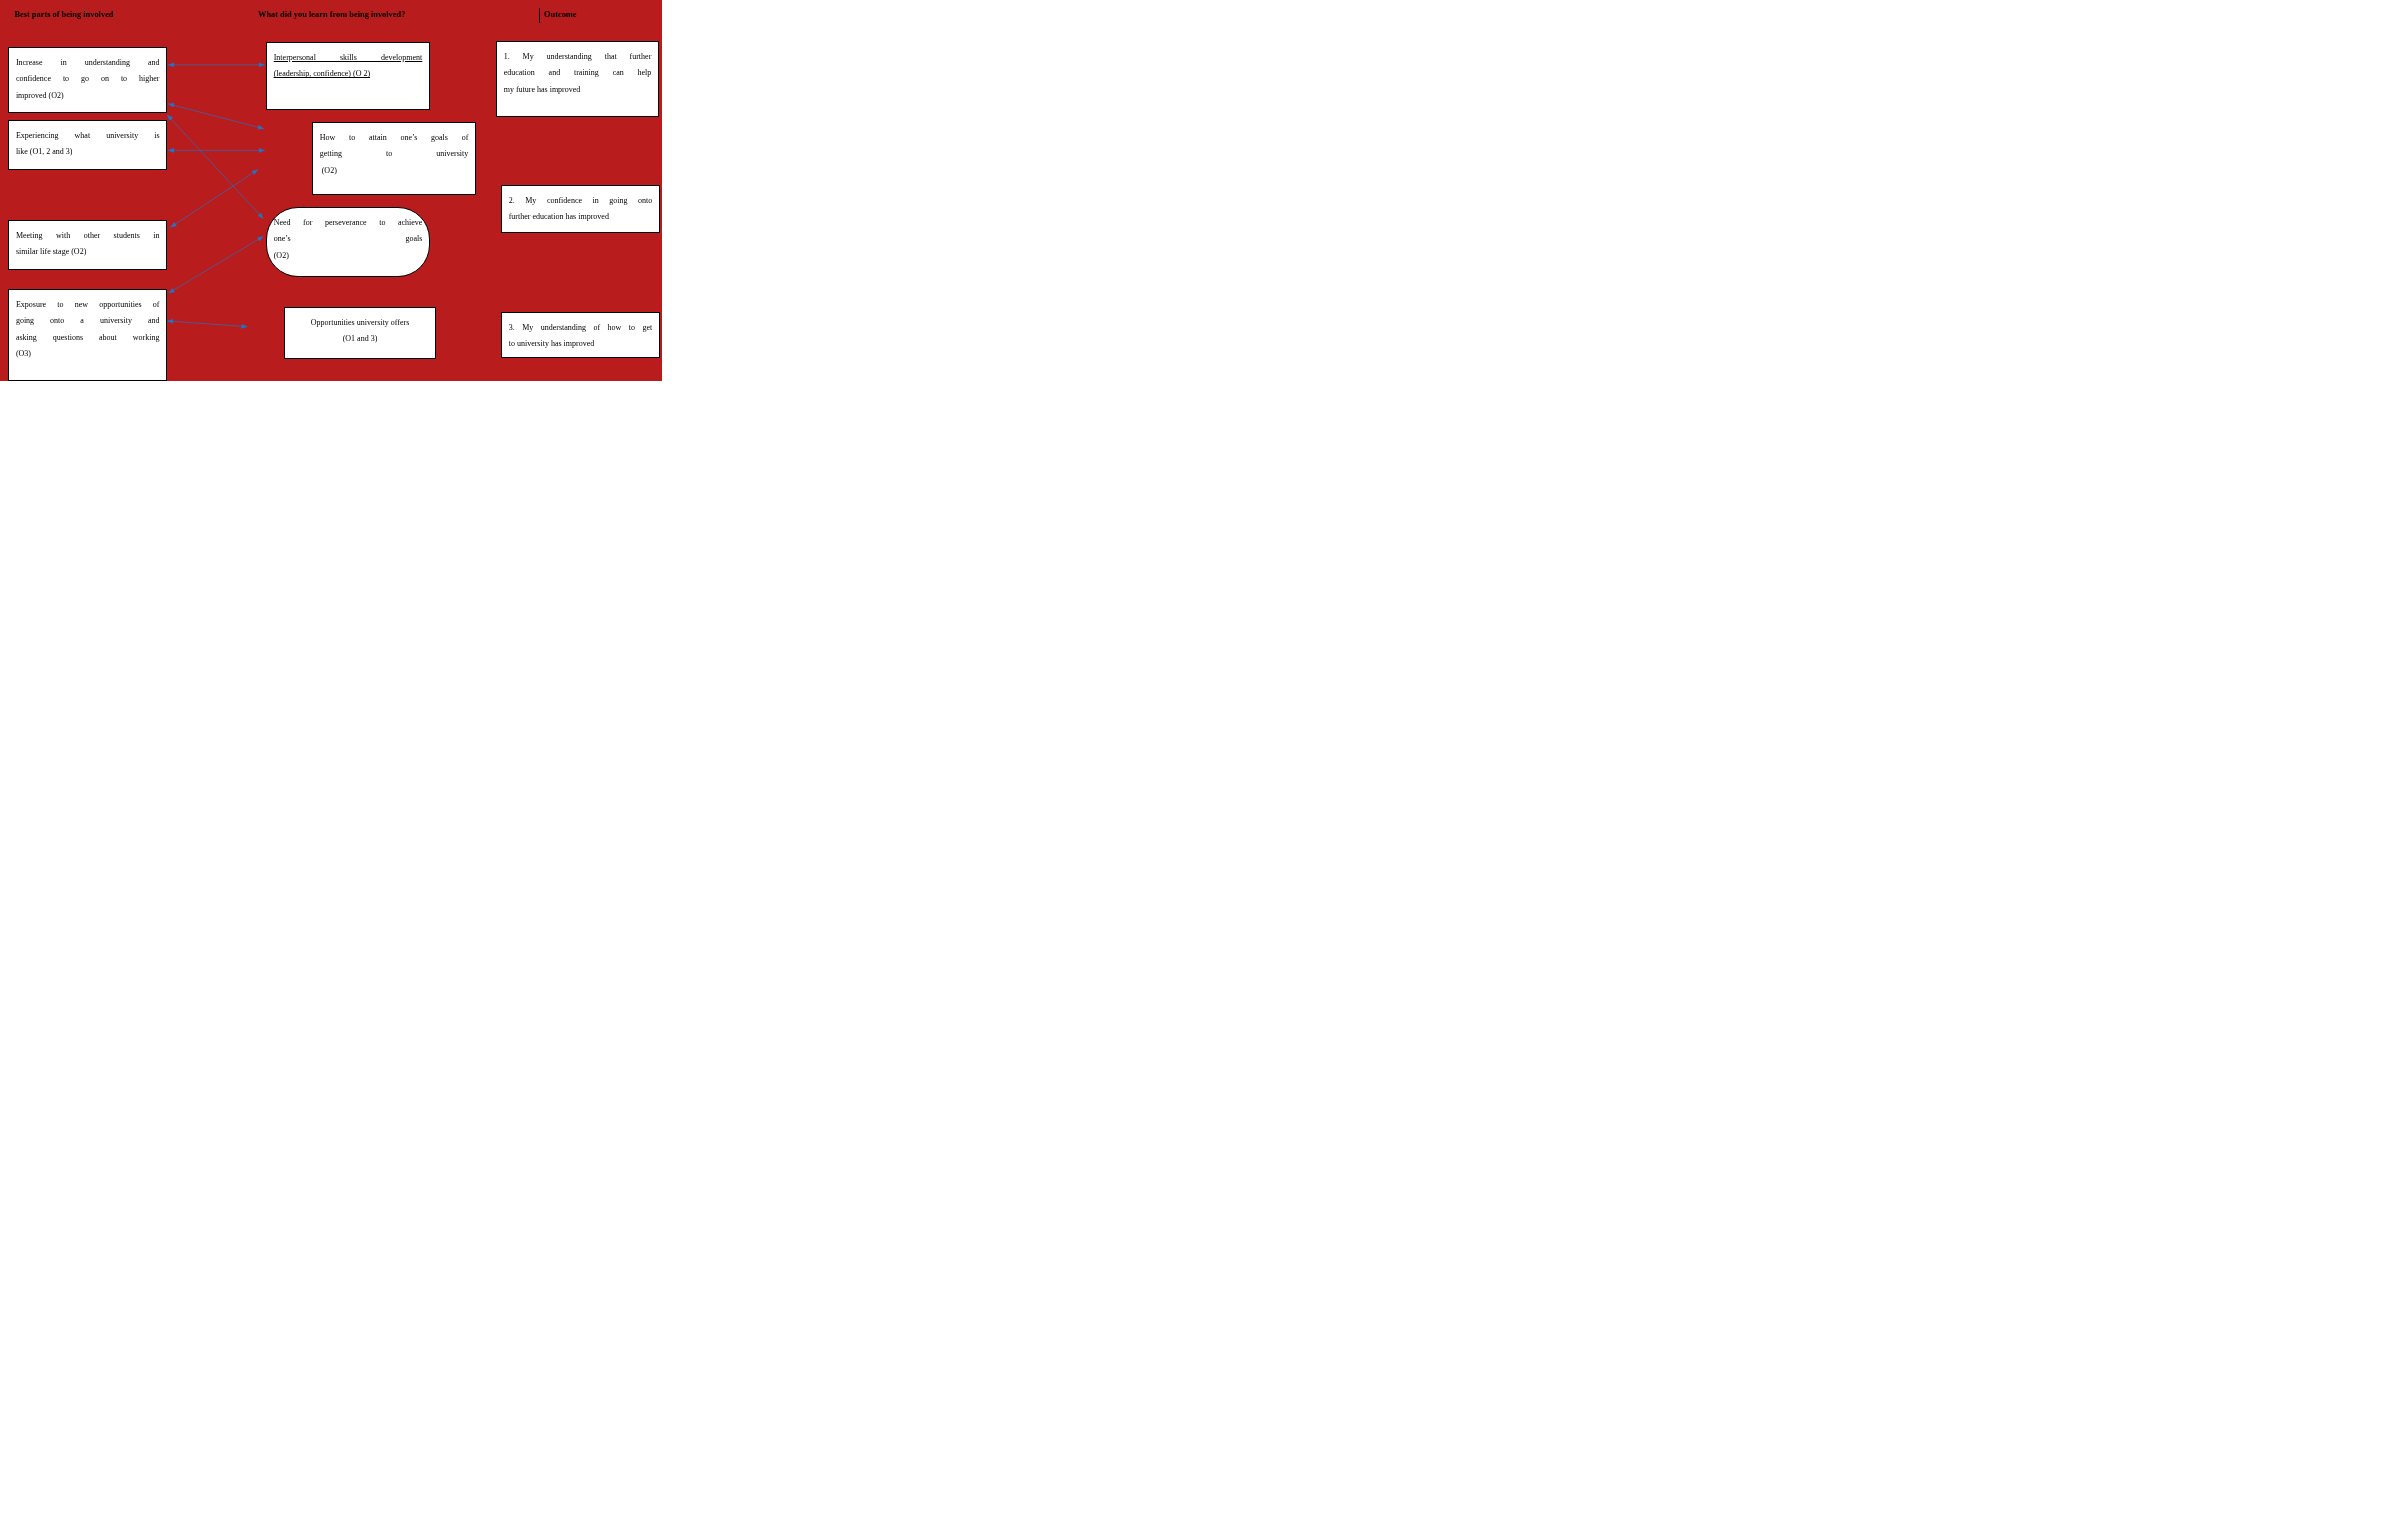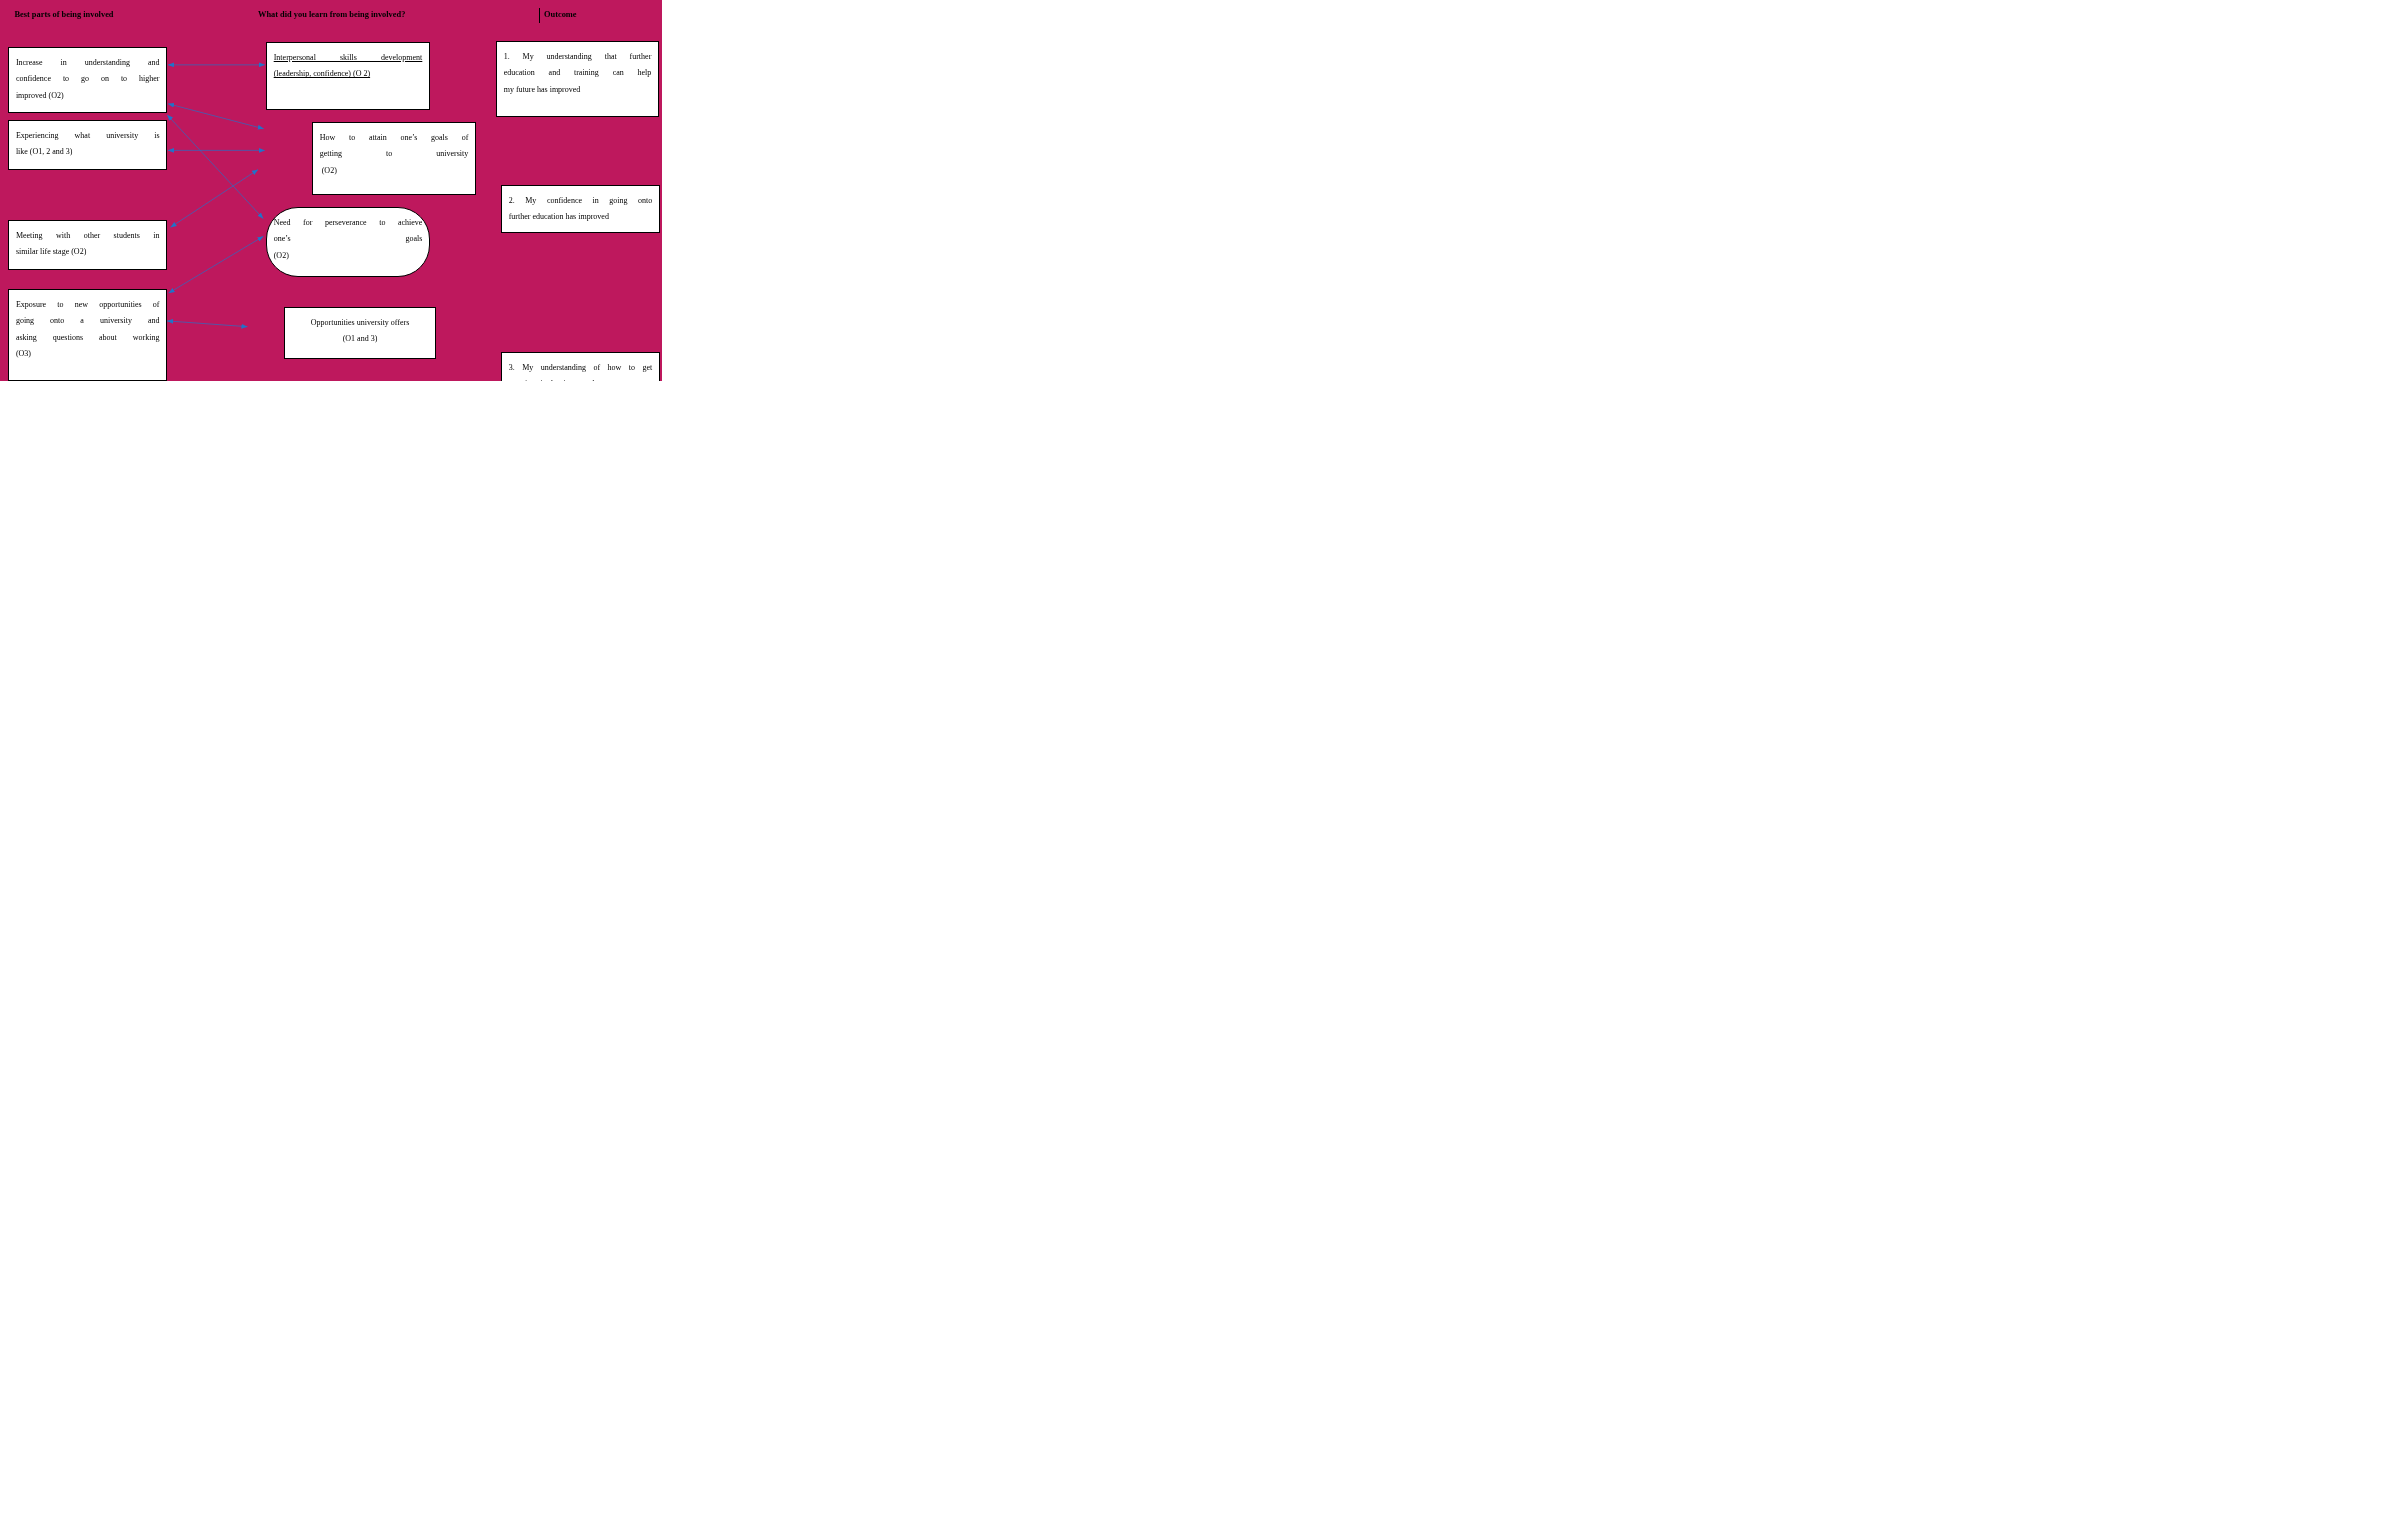--- a/index.html
+++ b/index.html
@@ -1,20 +1,20 @@
 <!DOCTYPE html>
 <html style="font-size:7.7px"><head>
 <meta charset="utf-8">
 <style>
   html, body { margin: 0; padding: 0; background: #ffffff; }
   .canvas {
     position: relative;
     width: 662px;
     height: 381px;
-    background: #be185d;
+    background: #b91c1c;
     font-family: "Liberation Serif", serif;
     color: #000;
     overflow: hidden;
   }
   .col-header {
     position: absolute;
     font-size: 8.4px;
     font-weight: bold;
     white-space: nowrap;
   }
@@ -47,21 +47,21 @@
   #box-best-3 { left: 8.2px; top: 220px; width: 159px; height: 50px; }
   #box-best-4 { left: 8.2px; top: 289px; width: 159px; height: 92px; }
   
   #box-learn-1 { left: 266px; top: 42px;  width: 164px; height: 68px; text-decoration: underline; }
   #box-learn-2 { left: 266px; top: 122px; width: 164px; height: 73px; margin-left: 46px; }
   #box-learn-3 { left: 266px; top: 207px; width: 164px; height: 70px; border-radius: 32px; }
   #box-learn-4 { left: 284px; top: 307px; width: 152px; height: 52px; text-align: center; }
   
   #box-outcome-1 { left: 496px; top: 41px;  width: 163px; height: 76px; }
   #box-outcome-2 { left: 501px; top: 185px; width: 159px; height: 48px; }
-  #box-outcome-3 { left: 501px; top: 312px; width: 159px; height: 46px; margin-top: 40px; }
+  #box-outcome-3 { left: 501px; top: 312px; width: 159px; height: 46px; }
   #arrow-layer {
     position: absolute;
     left: 0; top: 0;
     width: 662px; height: 381px;
     pointer-events: none;
   }
   #arrow-layer line { stroke-width: 1.4px; }
 </style>
 </head>
 <body>

